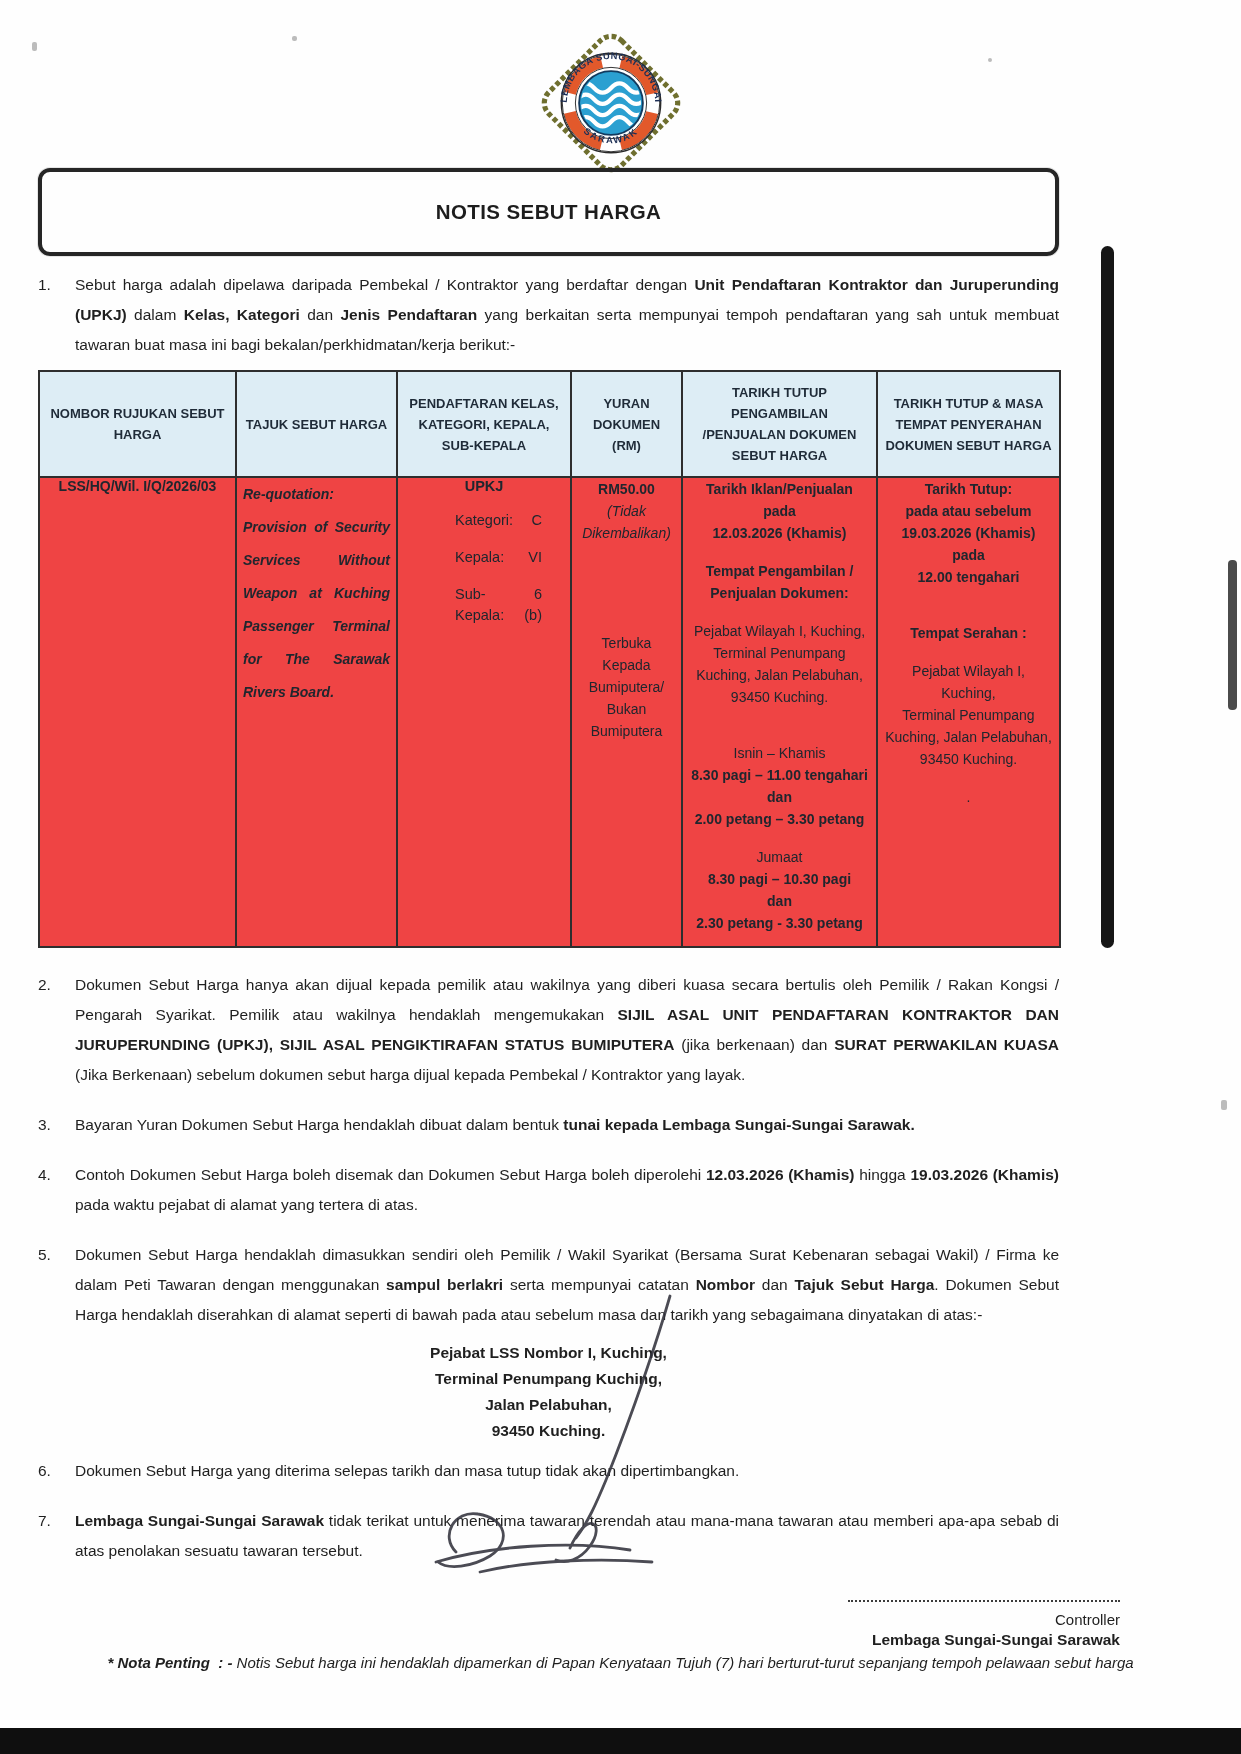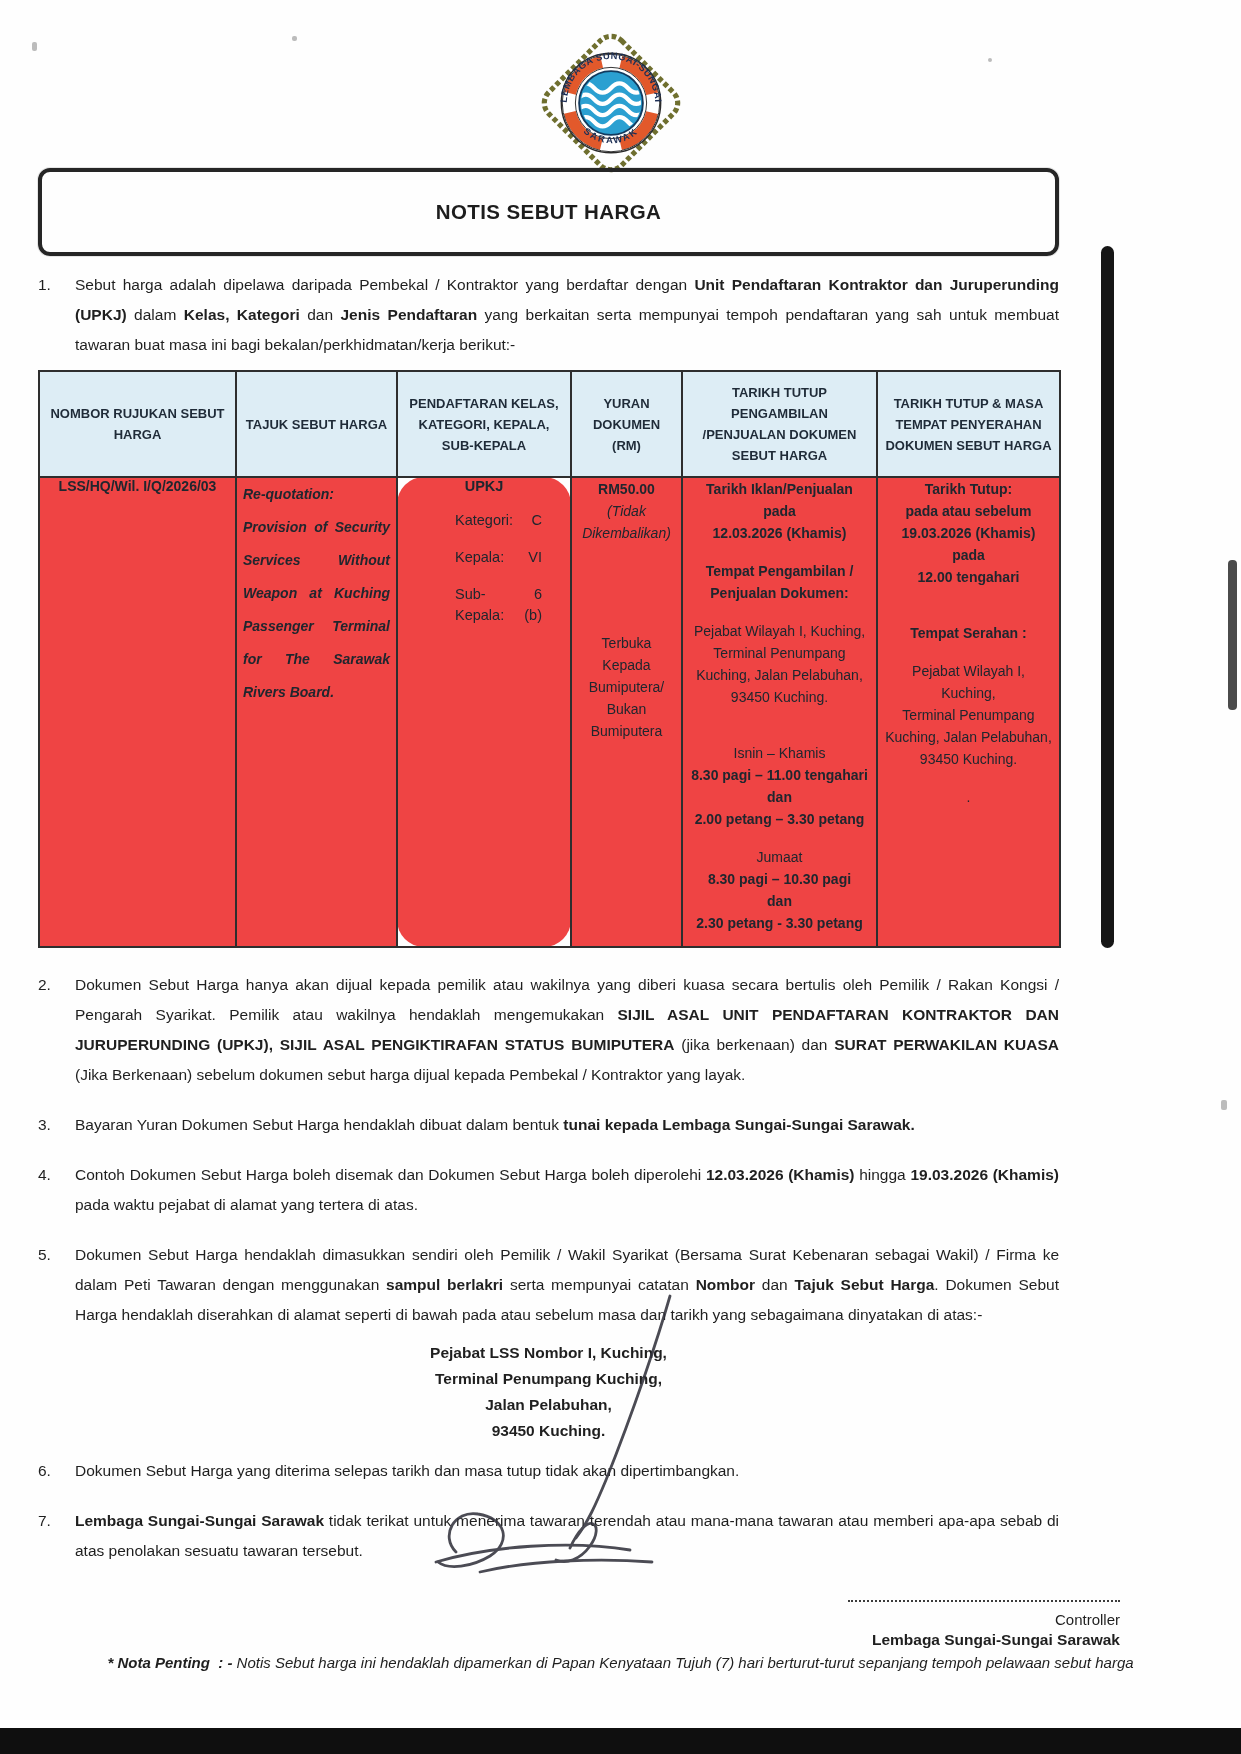--- a/index.html
+++ b/index.html
@@ -26,21 +26,21 @@
   .s-gl{height:88px;}
   
   table.quote{border-collapse:collapse;table-layout:fixed;width:1021px;margin-top:10px;}
   table.quote th,table.quote td{border:2px solid #2e2e2e;}
   table.quote th{background:#ddedf5;font-size:13px;font-weight:700;color:#1f2b38;
                  text-align:center;vertical-align:middle;padding:10px 7px;line-height:21px;height:74px;}
   table.quote td{vertical-align:top;font-size:14px;color:#20262e;background:#ef4444;padding:0 6px 12px 6px;}
   td.cc1{text-align:center;padding-top:30px;font-weight:700;font-size:14.5px;}
   td.cc2{padding:26px 10px 12px 12px;font-weight:700;font-style:italic;font-size:15px;
          text-align:justify;line-height:33px;}
-  td.cc3{padding-top:22px;border-radius:27px;}
+  td.cc3{padding-top:22px;}
   .upkj{text-align:center;font-weight:700;font-size:14.5px;margin:0 0 16px 0;}
   .pair{display:flex;justify-content:space-between;align-items:flex-start;
         padding:0 22px 0 6px;margin-bottom:16px;font-weight:400;font-size:14.5px;line-height:21px;margin-left:45px;}
   .pair .plabel{max-width:72px;}
   .pair .pvalue{text-align:right;}
   td.cc4,td.cc5,td.cc6{text-align:center;padding-top:20px;}
   .cl{line-height:22px;min-height:0;font-size:14px;}
   td.cc4 .cl,td.cc5 .cl,td.cc6 .cl{text-align:center;}
   
   .addr{margin-top:10px;text-align:center;font-weight:700;font-size:15.5px;}

